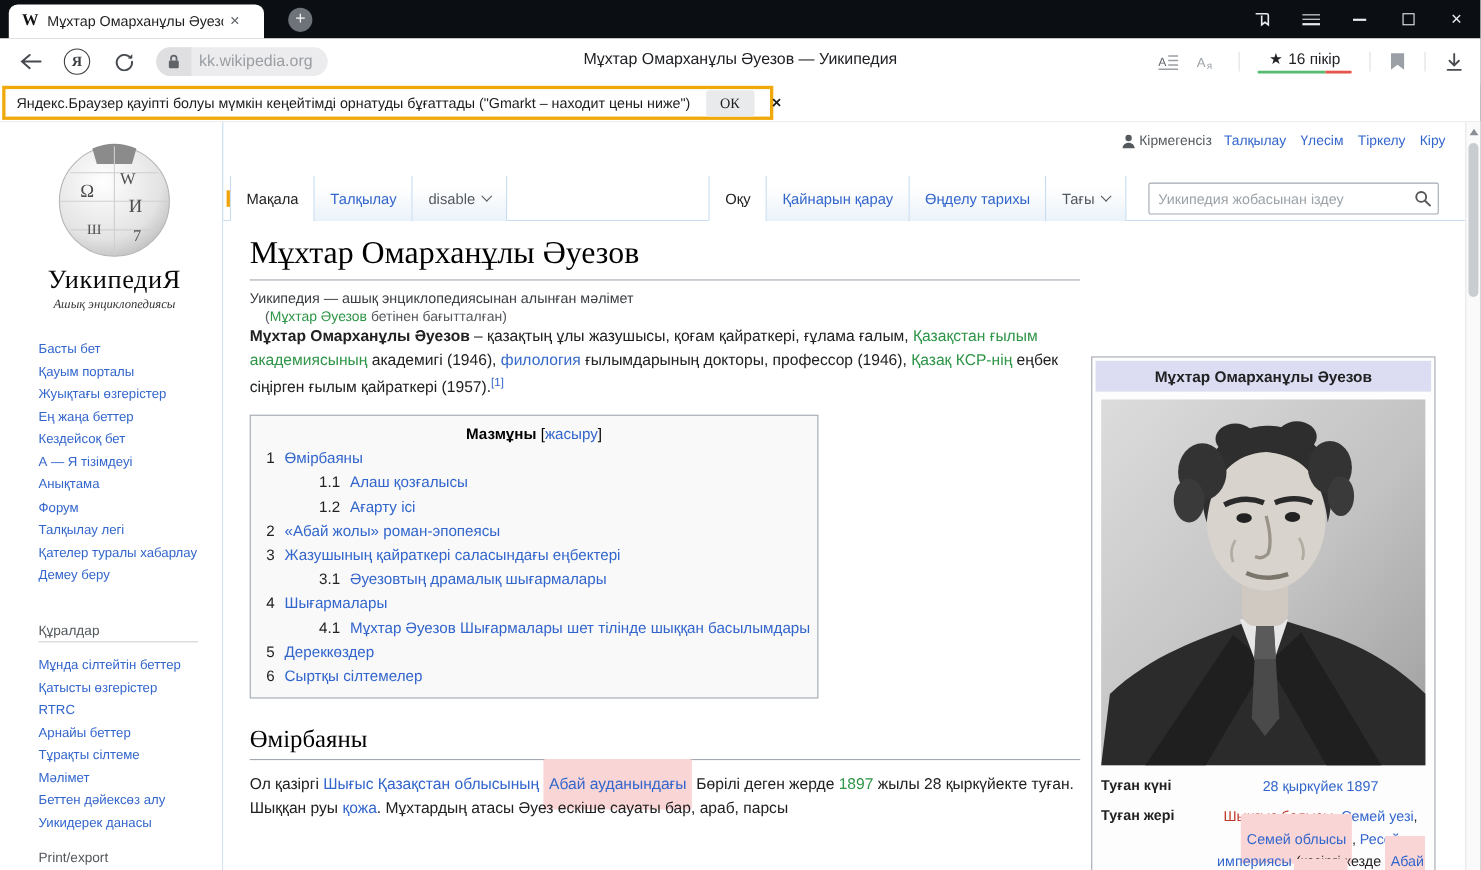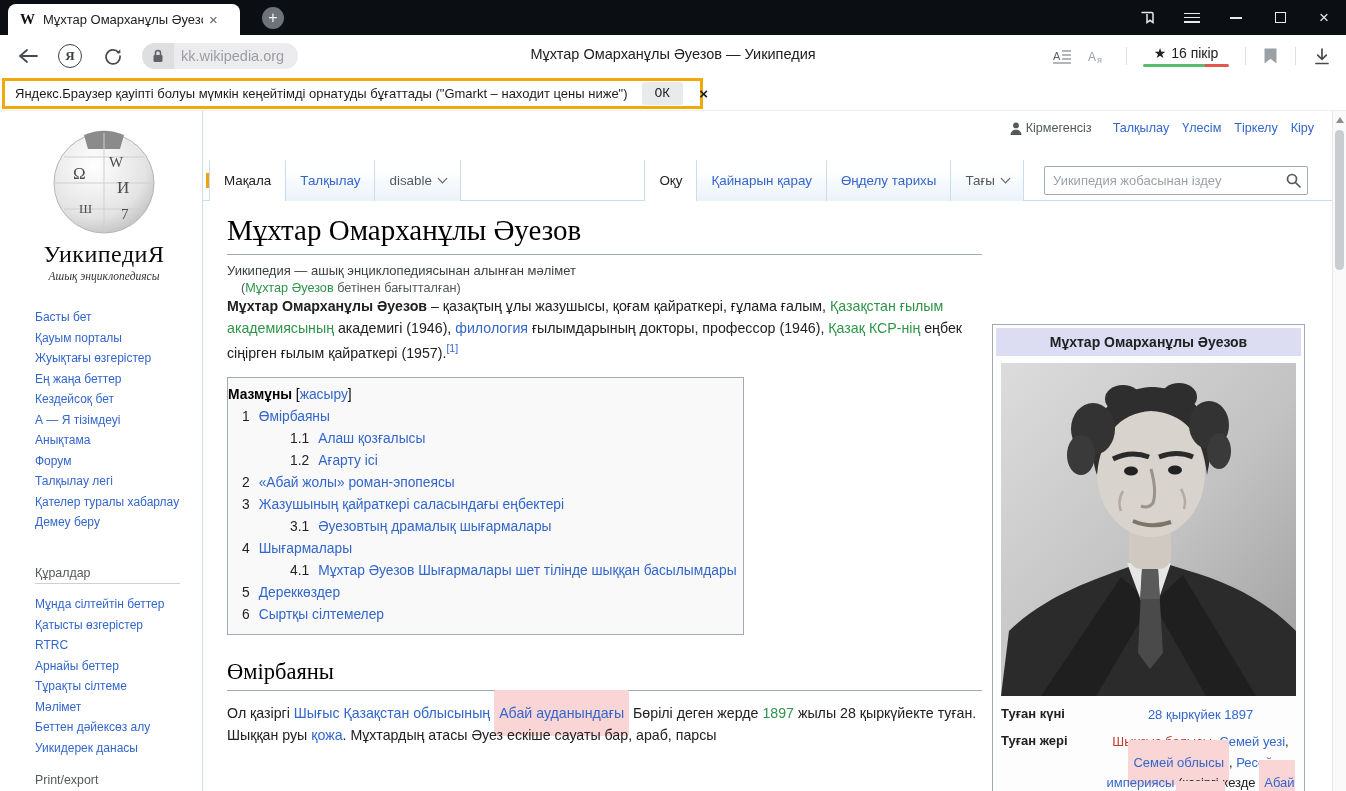--- a/index.html
+++ b/index.html
@@ -45,42 +45,42 @@
   .rating-row { display:flex; align-items:center; gap:5px; font-size:14px; color:#202124; }
   .rating-row .star { font-size:14px; color:#202124; }
   .rbar { margin-top:3px; width:86px; height:3px; display:flex; border-radius:2px; overflow:hidden; }
   .rbar .g { background:#57bb72; width:72%; } .rbar .r { background:#e4574d; width:28%; }
 
   
   .notif { position:absolute; left:2px; top:78px; width:701px; height:31px; background:#fff;
            border:3px solid #f0a90a; display:flex; align-items:center; padding:0 10px; }
   .notif .ntext { font-size:13px; color:#1c1c1c; white-space:nowrap; }
   .okbtn { margin-left:14px; background:#e9eaec; border:none; border-radius:3px; padding:4px 13px;
-           font-size:13px; color:#1c1c1c; font-family:Liberation Mono, monospace; }
+           font-size:13px; color:#1c1c1c; font-family:Liberation Serif, serif; }
   .nclose { margin-left:16px; font-size:15px; font-weight:bold; color:#1c1c1c; line-height:1; }
 
   
   .page { position:absolute; left:0; top:110px; width:1346px; height:681px; background:#fff; border-top:1px solid #ededed; }
   .vline { position:absolute; left:202px; top:0; bottom:0; width:1px; background:#c8ddf1; }
 
   
   .sidebar { position:absolute; left:0; top:0; width:202px; bottom:0; }
   .logo { position:absolute; left:36px; top:16px; width:136px; text-align:center; }
   .wordmark { font-family:"Liberation Serif", serif; font-size:24px; color:#0a0a0a; letter-spacing:0.5px; }
   .tagline { font-family:"Liberation Serif", serif; font-style:italic; font-size:11.5px; color:#333; margin-top:2px; }
   .nav1 { position:absolute; left:35px; top:196px; width:160px; }
   .nav-item { font-size:12px; color:#36c; line-height:20.5px; }
   .sb-head { position:absolute; left:35px; width:145px; font-size:12.4px; color:#54595d;
              border-bottom:1px solid #cdd1d5; padding-bottom:3px; }
   .h-tools { top:455px; }
   .nav2 { position:absolute; left:35px; top:483px; width:165px; }
   .h-print { top:662px; border-bottom:none; }
 
   
-  .personal { position:absolute; top:10px; right:32px; display:flex; align-items:center; gap:21px; font-size:12.6px; }
+  .personal { position:absolute; top:10px; right:32px; display:flex; align-items:center; gap:11px; font-size:12.6px; }
   .personal .uname { color:#54595d; display:flex; align-items:center; gap:4px; }
   .plink { color:#36c; }
 
   
   .tabsrow { position:absolute; left:203px; right:14px; top:49px; height:41px; border-bottom:1px solid #c8ddf1; }
   .tabs-left { position:absolute; left:6px; bottom:-1px; display:flex; }
   .tabs-right { position:absolute; right:308px; bottom:-1px; display:flex;justify-content:center; }
   .wtab { display:inline-flex; align-items:center; height:41px; padding:0 14px; font-size:13.4px; color:#36c;
           background:linear-gradient(to bottom, #ffffff 25%, #eaf2f9 100%); border-left:1px solid #c8ddf1; }
   .tabs-left .wtab:last-child, .tabs-right .wtab:last-child { border-right:1px solid #c8ddf1; }
@@ -103,21 +103,21 @@
   .sitesub { margin-top:8px; font-size:13px; color:#3a3e42; }
   .redirnote { margin-top:3px; margin-left:14px; font-size:12.7px; color:#54595d; }
   .para { width:755px; font-size:14.2px; line-height:1.58; color:#202122; }
 
   .seg-p {} .seg-b { font-weight:bold; }
   .seg-blue { color:#36c; } .seg-green { color:#2e9547; } .seg-red { color:#c0392b; }
   .seg-hl { background:#fad5d5; color:#36c; padding:15px 5px; border-radius:2px; }
   .seg-sup { color:#36c; vertical-align:super; font-size:10.5px; }
 
   .toc { margin-top:13px; width:517px; border:1px solid #a2a9b1; background:#f9f9f9; padding:9px 0 12px; font-size:13.8px; }
-  .toc-title { }
+  .toc-title { text-align:center; }
   .toc-item { margin:7px 0 0 14px; }
   .toc-sub { margin-left:62px; }
   .toc-num { color:#222; margin-right:9px; }
   .toc-label { color:#36c; }
 
   .h2 { margin-top:24px; font-family:"Liberation Serif", serif; font-weight:400; font-size:22.5px; color:#000;
         width:755px; padding-bottom:5px; border-bottom:1px solid #a2a9b1; }
 
   
   .infobox { position:absolute; right:27px; top:123px; width:313px; background:#fdfdfd;

